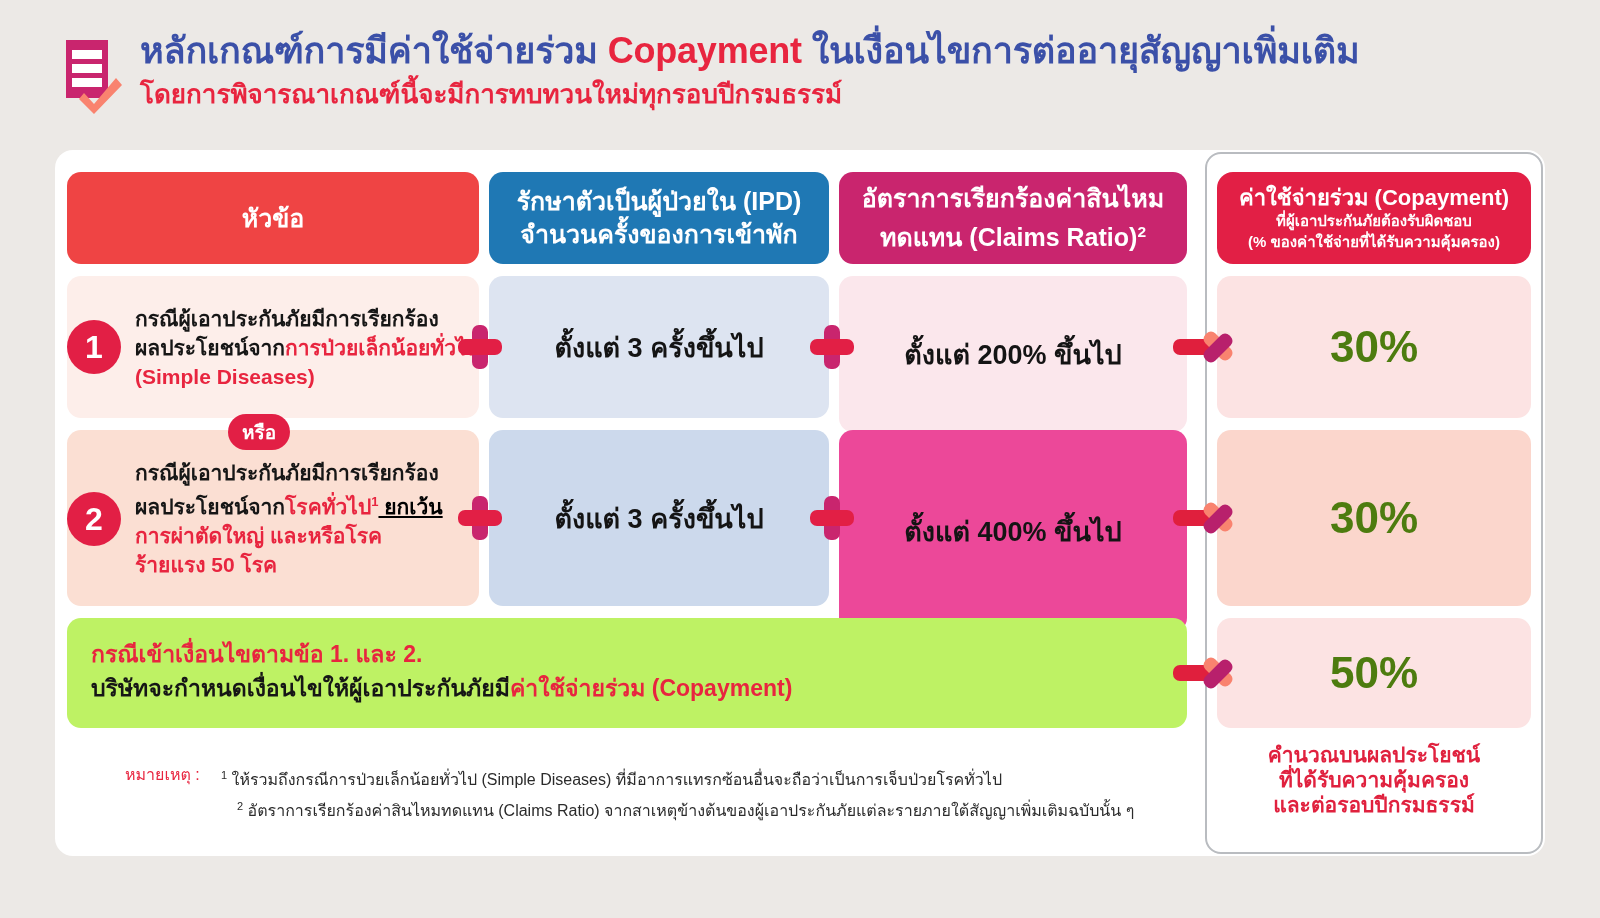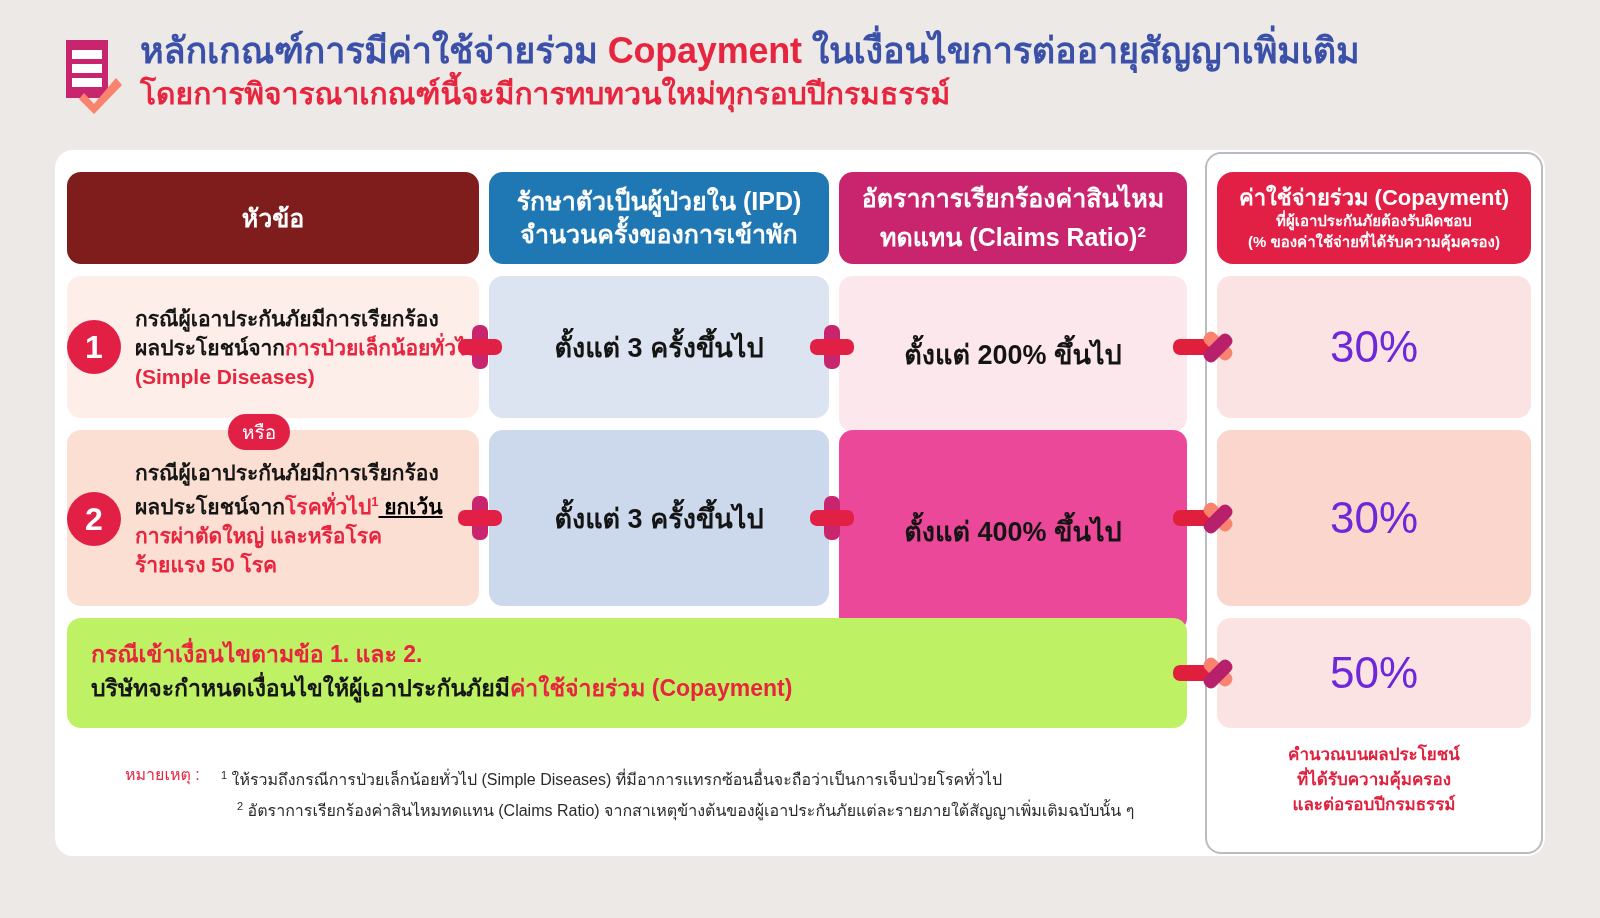--- a/index.html
+++ b/index.html
@@ -14,21 +14,21 @@
   
   .header { position: absolute; left: 62px; top: 28px; width: 1200px; height: 100px; }
   .doc-icon { position: absolute; left: 0px; top: 8px; width: 62px; height: 78px; }
   .title-wrap { position: absolute; left: 78px; top: 0px; }
   .title-line1 {
     font-size: 36px; font-weight: bold; white-space: nowrap;
     color: #3b50a8; letter-spacing: -0.2px; line-height: 46px;
   }
   .title-line1 .accent { color: #e8253f; }
   .title-line2 {
-    font-size: 30px; font-weight: bold; color: #e8253f;
+    font-size: 26px; font-weight: bold; color: #e8253f;
     line-height: 36px; white-space: nowrap; margin-top: 2px;
   }
 
   
   .card {
     position: absolute; left: 55px; top: 150px;
     width: 1490px; height: 706px;
     background: #ffffff; border-radius: 18px;
   }
 
@@ -39,21 +39,21 @@
     border: 2px solid #b9bcc0; border-radius: 16px;
     background: transparent;
   }
 
   
   .hdr {
     position: absolute; border-radius: 14px;
     display: flex; align-items: center; justify-content: center;
     text-align: center; color: #fff; font-weight: bold;
   }
-  .hdr-topic   { left: 12px;   top: 22px;  width: 412px; height: 92px; background: #7f1d1d; font-size: 25px; }
+  .hdr-topic   { left: 12px;   top: 22px;  width: 412px; height: 92px; background: #ef4444; font-size: 25px; }
   .hdr-ipd     { left: 434px;  top: 22px;  width: 340px; height: 92px; background: #1f78b4; font-size: 25px; line-height: 33px; }
   .hdr-claims  { left: 784px;  top: 22px;  width: 348px; height: 92px; background: #c9256e; font-size: 25px; line-height: 33px; }
   .hdr-copay   { left: 1162px; top: 22px;  width: 314px; height: 92px; background: #e21f45; font-size: 22px; border-radius: 16px;
                  flex-direction: column; line-height: 25px; padding: 4px 6px; }
   .hdr-copay .sub { font-size: 15px; font-weight: bold; line-height: 21px; }
   .sup { font-size: 0.62em; vertical-align: super; }
 
   
   .cell { position: absolute; border-radius: 14px; display: flex; align-items: center; }
 
@@ -64,42 +64,42 @@
 
   .c-topic2  { left: 12px;  top: 280px; width: 412px; height: 176px; background: #fbdfd3; }
   .c-ipd2    { left: 434px; top: 280px; width: 340px; height: 176px; background: #ccd9ec; justify-content: center; }
   .c-clm2    { left: 784px; top: 280px; width: 348px; height: 202px; background: #ec4899; justify-content: center; }
   .c-pct2    { left: 1162px;top: 280px; width: 314px; height: 176px; background: #fbd6cc; justify-content: center; }
 
   .c-row3    { left: 12px;  top: 468px; width: 1120px; height: 110px; background: #bef264; }
   .c-pct3    { left: 1162px;top: 468px; width: 314px; height: 110px; background: #fce3e3; justify-content: center; }
 
   .num-text { font-size: 27px; font-weight: bold; color: #141414; }
-  .pct-text { font-size: 44px; font-weight: normal; color: #6d28d9; }
+  .pct-text { font-size: 44px; font-weight: bold; color: #4d7c0f; }
 
   
   .topic-body { position: absolute; left: 68px; right: 16px; }
   .topic-body .ln { font-size: 21px; font-weight: bold; color: #161616; line-height: 29px; white-space: nowrap; }
   .topic-body .red { color: #e8253f; }
   .topic-body .red-u { color: #000000; text-decoration: underline; }
 
   
   .circle-num {
     position: absolute; width: 54px; height: 54px; border-radius: 50%;
     background: #e21f45; color: #fff; font-size: 32px; font-weight: bold;
     display: flex; align-items: center; justify-content: center;
   }
   .cn1 { left: 12px; top: 170px; }
   .cn2 { left: 12px; top: 342px; }
 
   
   .or-badge {
     position: absolute; left: 173px; top: 264px; width: 62px; height: 36px;
     border-radius: 18px; background: #e21f45; color: #fff;
-    font-size: 19px; font-weight: normal;
+    font-size: 19px; font-weight: bold;
     display: flex; align-items: center; justify-content: center; z-index: 5;
   }
 
   
   .row3-text { position: absolute; left: 24px; top: 20px; }
   .row3-text .l1 { font-size: 23px; font-weight: bold; color: #e8253f; line-height: 33px; }
   .row3-text .l2 { font-size: 23px; font-weight: bold; color: #161616; line-height: 34px; }
   .row3-text .l2 .red { color: #e8253f; }
 
   
@@ -126,21 +126,21 @@
   .footnotes { position: absolute; left: 70px; top: 612px; width: 1060px; }
   .fn-label { position: absolute; left: 0; top: 0; font-size: 16px; color: #e8253f; }
   .fn-lines { position: absolute; left: 96px; top: 0; }
   .fn-line { font-size: 16px; color: #2b2b2b; line-height: 27px; white-space: nowrap; }
   .fn-line .mk { font-size: 11px; vertical-align: super; }
   .fn-line.second { padding-left: 16px; }
 
   
   .pct3-caption {
     position: absolute; left: 1162px; top: 592px; width: 314px;
-    text-align: center; color: #e0213e; font-size: 17px; font-weight: bold; line-height: 25px;
+    text-align: center; color: #e0213e; font-size: 21px; font-weight: bold; line-height: 25px;
   }
 </style>
 </head>
 <body>
 
 <div id="root">
 
   <div class="header">
     <svg class="doc-icon" viewBox="0 0 62 78">
       <rect x="4" y="4" width="42" height="58" fill="#c9256e"></rect>

